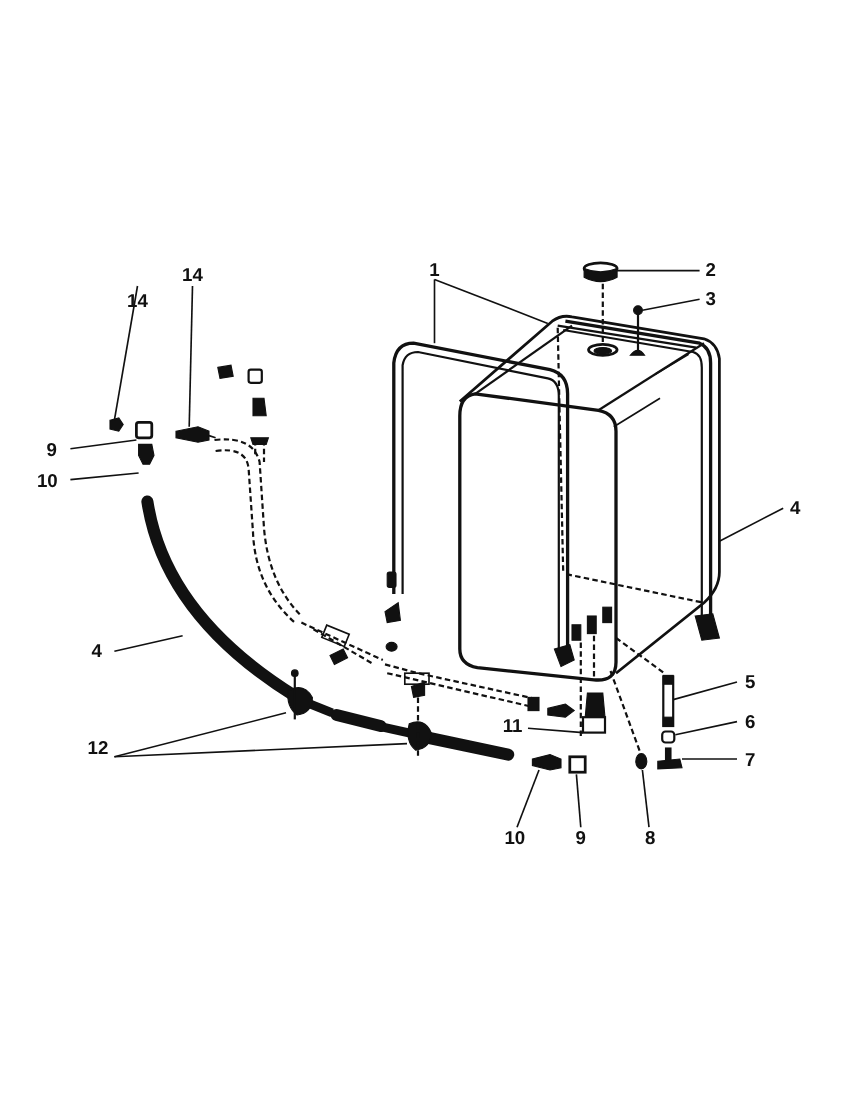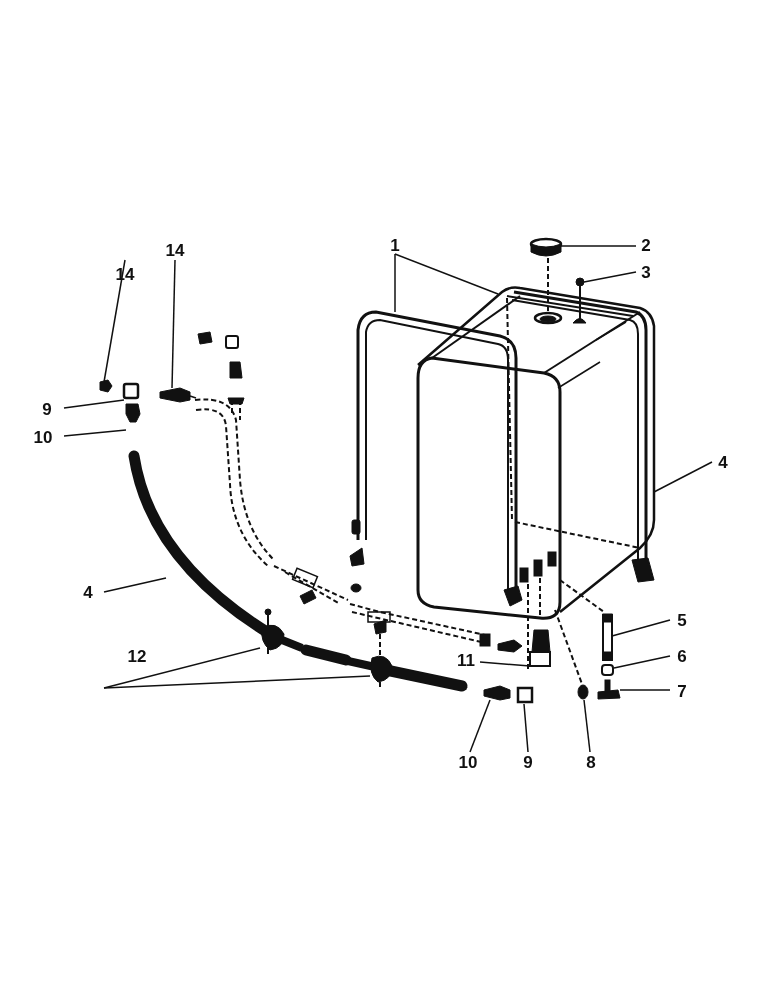--- a/index.html
+++ b/index.html
@@ -165,18 +165,18 @@
 <div class="callout-label" style="left:646px;top:245px;">2</div>
 <div class="callout-label" style="left:646px;top:272px;">3</div>
 <div class="callout-label" style="left:723px;top:462px;">4</div>
 <div class="callout-label" style="left:682px;top:620px;">5</div>
 <div class="callout-label" style="left:682px;top:656px;">6</div>
 <div class="callout-label" style="left:682px;top:691px;">7</div>
 <div class="callout-label" style="left:591px;top:762px;">8</div>
 <div class="callout-label" style="left:528px;top:762px;">9</div>
 <div class="callout-label" style="left:468px;top:762px;">10</div>
 <div class="callout-label" style="left:466px;top:660px;">11</div>
-<div class="callout-label" style="left:89px;top:656px;margin-left:48px;">12</div>
+<div class="callout-label" style="left:89px;top:680px;">12</div>
 <div class="callout-label" style="left:88px;top:592px;">4</div>
 <div class="callout-label" style="left:47px;top:409px;">9</div>
 <div class="callout-label" style="left:43px;top:437px;">10</div>
 <div class="callout-label" style="left:125px;top:250px;margin-top:24px;">14</div>
 <div class="callout-label" style="left:175px;top:250px;">14</div>
 
 </body></html>

